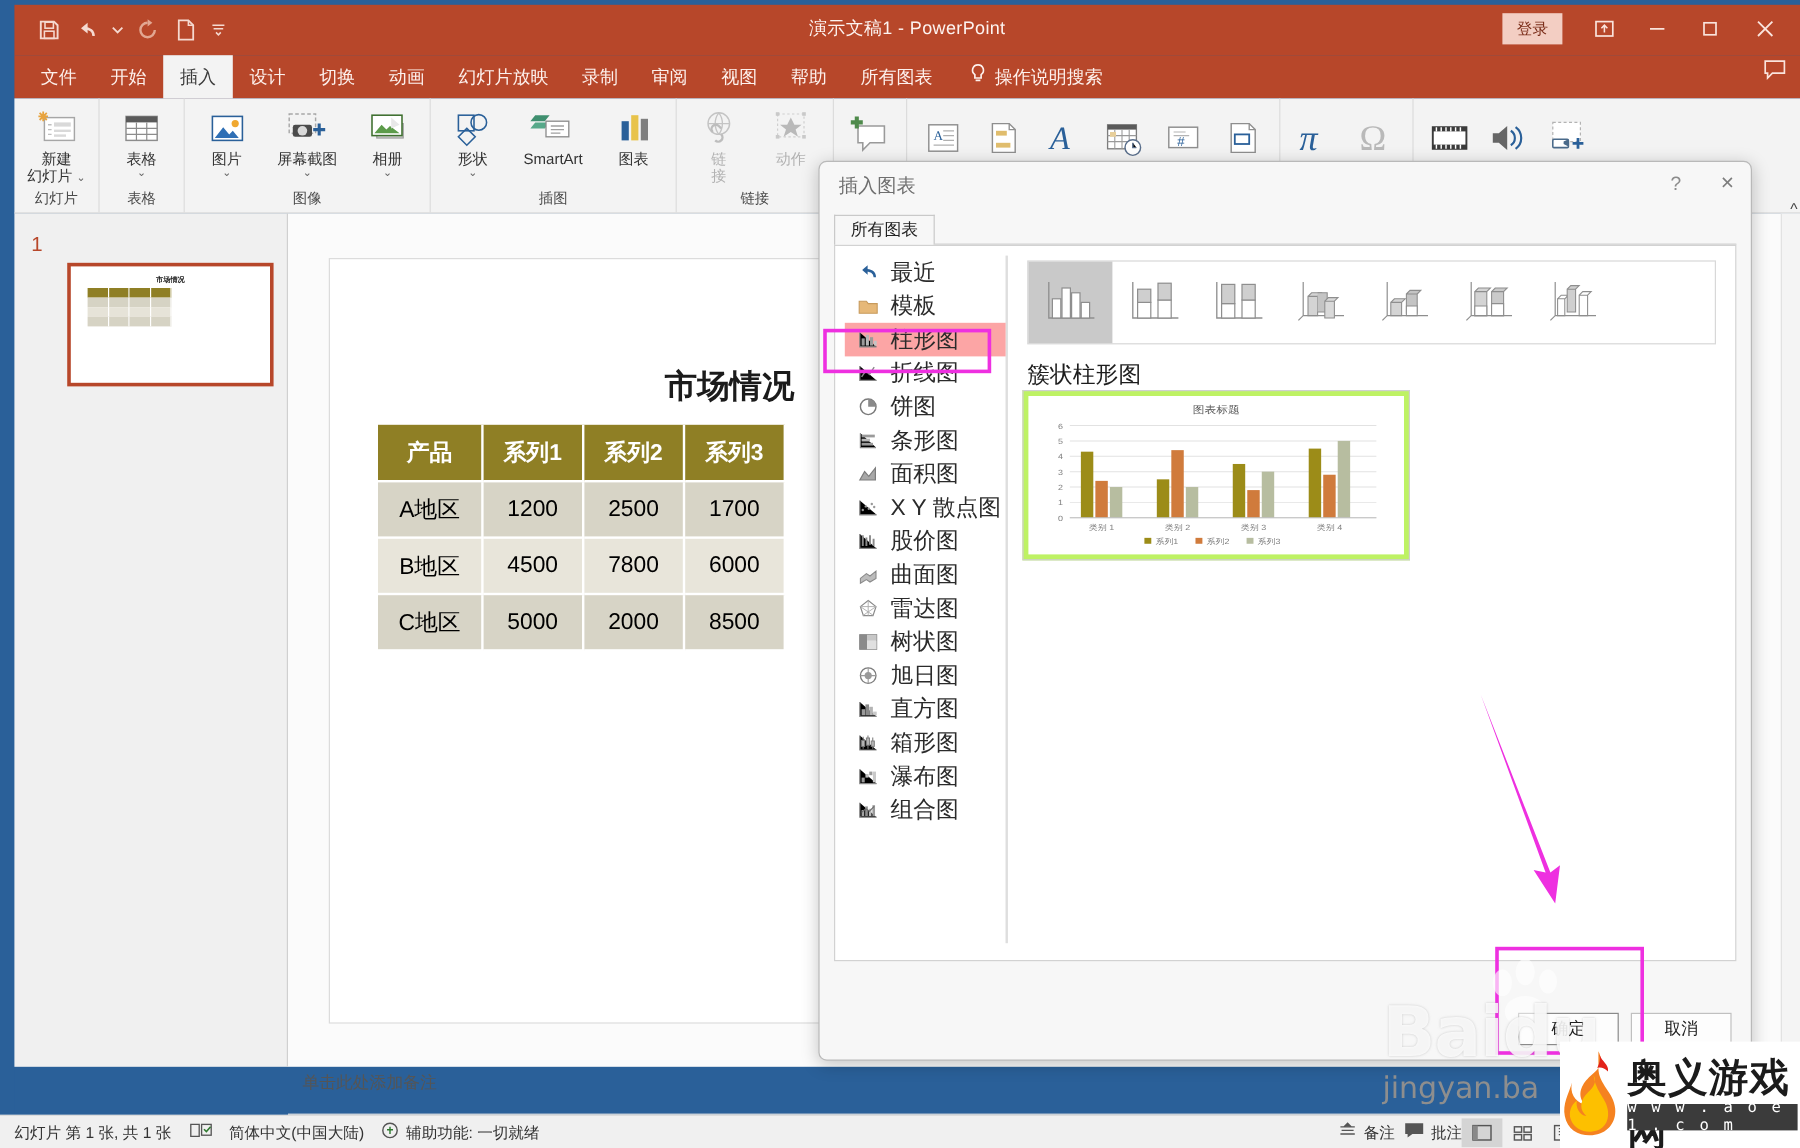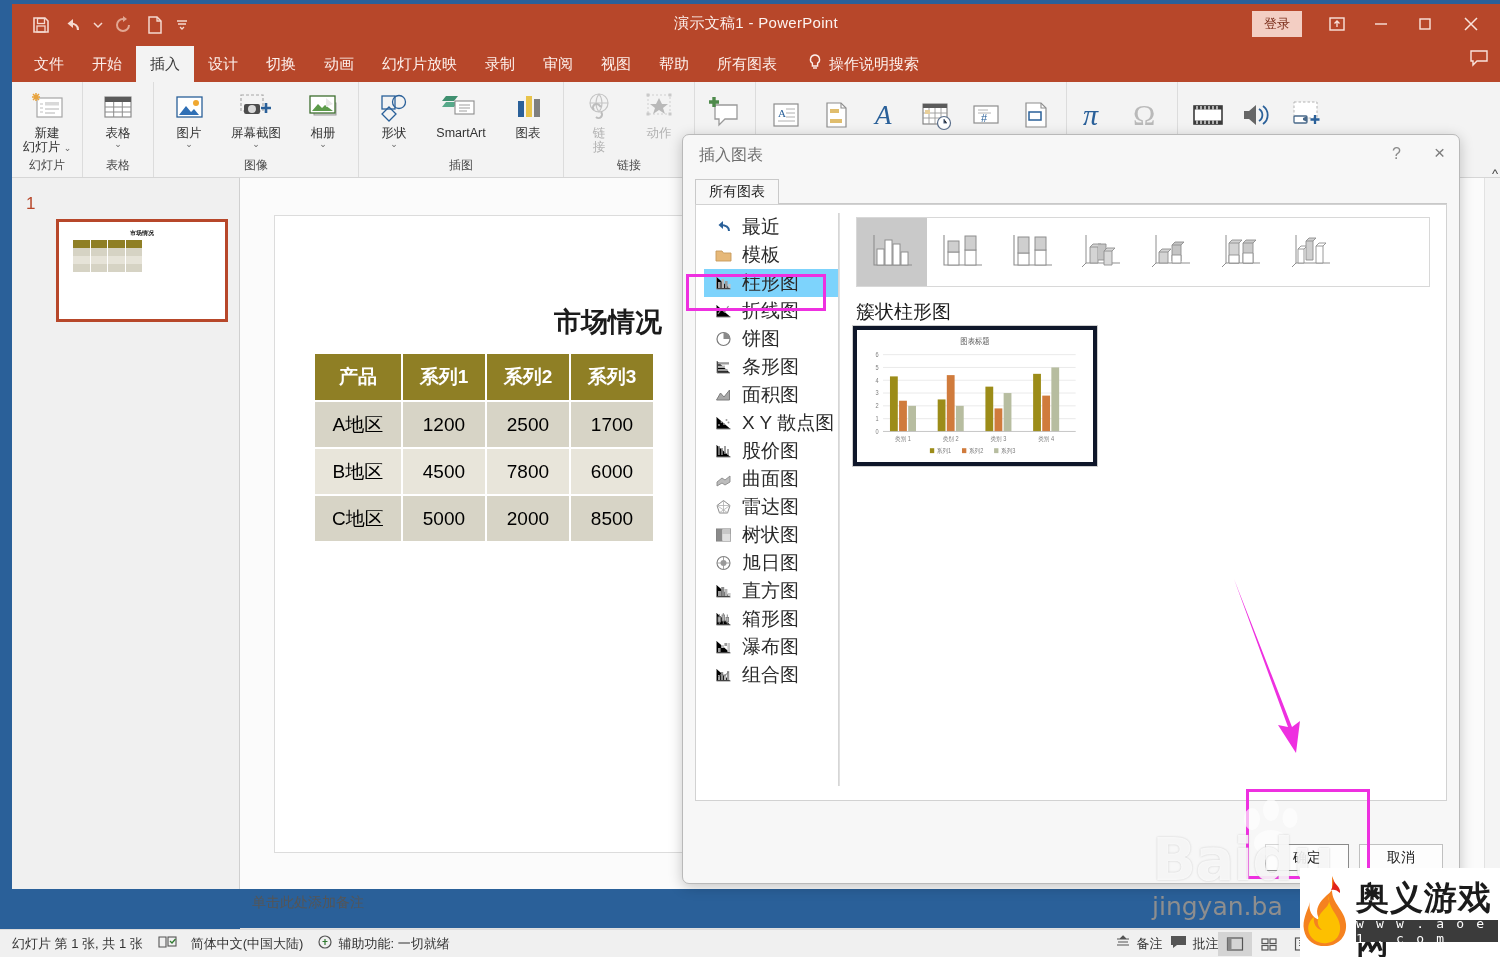--- a/index.html
+++ b/index.html
@@ -163,35 +163,35 @@
     background: #fff; border: 1px solid #d2d2d2;
   }
   .type-list {
     position: absolute; left: 8px; top: 8px; width: 135px; bottom: 14px;
     background: #fff; border-right: 1px solid #d6d6d6;
   }
   .tl-item {
     display: flex; align-items: center; gap: 10px; height: 28px; padding-left: 10px;
     font-size: 19px; color: #2b2b2b;
   }
-  .tl-item.sel { background: #7dd3fc; }
+  .tl-item.sel { background: #fca5a5; }
   .tl-ico { width: 18px; height: 18px; display: flex; align-items: center; justify-content: center; }
   .tl-split { position: absolute; left: 143px; top: 8px; bottom: 14px; width: 1px; background: #e0e0e0; }
   .preview-pane { position: absolute; left: 152px; top: 8px; right: 8px; bottom: 14px; background: #fff; }
   .thumbstrip {
     position: absolute; left: 8px; top: 4px; right: 8px; height: 70px;
     border: 1px solid #d8d8d8; display: flex; align-items: center; gap: 0;
     background: #fff;
   }
   .ts-cell { width: 70px; height: 68px; display: flex; align-items: center; justify-content: center; }
   .ts-cell.sel { background: #c9c9c9; }
   .ptitle { position: absolute; left: 8px; top: 86px; font-size: 19px; color: #1d1d1d; }
   .pbox {
-    position: absolute; left: 4px; top: 112px; width: 246px; height: 142px;
-    border: 1px solid #cfcfcf; background: #0f172a; padding: 4px;
+    position: absolute; left: 4px; top: 112px; width: 323px; height: 142px;
+    border: 1px solid #cfcfcf; background: #bef264; padding: 4px;
   }
   .pchart { width: 100%; height: 100%; background: #fff; position: relative; }
 
   .dlg-footer { position: absolute; left: 0; right: 0; bottom: 0; height: 78px; }
   .dlg-btns { position: absolute; right: 16px; bottom: 12px; display: flex; gap: 10px; }
   .dlg-btn {
     min-width: 84px; height: 27px; background: #fdfdfd; border: 1px solid #c0c0c0;
     font-size: 14px; color: #202020;
   }
   .dlg-btn.primary { border-color: #8a8a8a; }

